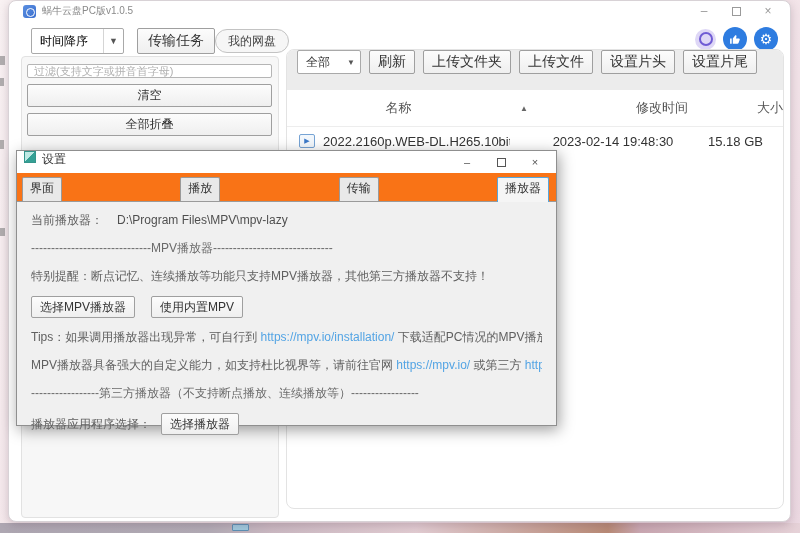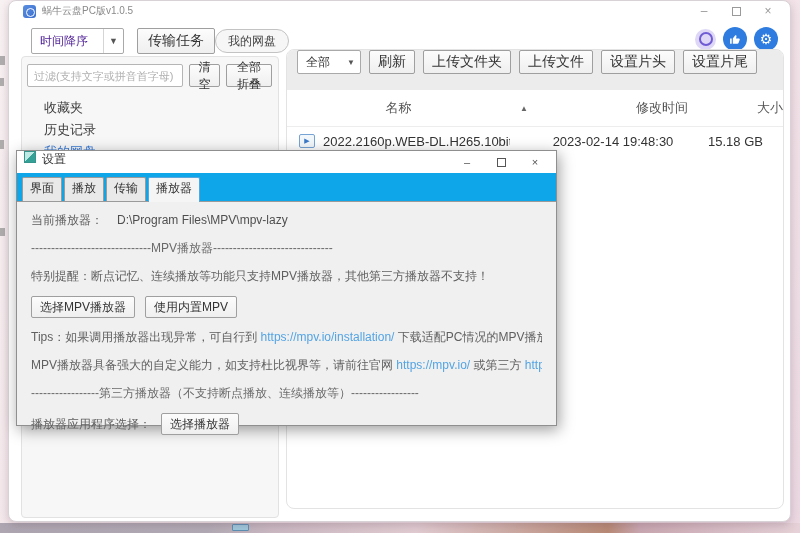--- a/index.html
+++ b/index.html
@@ -38,21 +38,21 @@
   .win-btn { width:32px; height:20px; display:flex; align-items:center; justify-content:center; color:#9a9a9a; font-size:12px; cursor:default; }
   .win-btn .box { width:9px; height:9px; border:1px solid #9a9a9a; display:block; }
 
   
   .topbar { position:absolute; left:0; top:20px; right:0; height:36px; }
   .sort-dd {
     position:absolute; left:22px; top:7px; width:93px; height:26px;
     border:1px solid #a9a9a9; border-radius:2px; background:#fff;
     display:flex; align-items:center;
   }
-  .sort-dd .lbl { flex:1; padding-left:8px; color:#4c1d95; }
+  .sort-dd .lbl { flex:1; padding-left:8px; color:#000000; }
   .sort-dd .arr { width:20px; text-align:center; color:#555; font-size:9px; border-left:1px solid #d5d5d5; line-height:24px; }
   .btn {
     display:inline-flex; align-items:center; justify-content:center;
     border:1px solid #9f9f9f; border-radius:2px;
     background:linear-gradient(#fcfcfc,#efefef);
     color:#333; font-size:14px; padding:0 10px; height:26px; cursor:default;
   }
   .btn-transfer { position:absolute; left:128px; top:7px; }
   .pill-mydrive {
     position:absolute; left:206px; top:8px; height:24px; padding:0 12px;
@@ -64,21 +64,21 @@
   .circle-history { width:21px; height:21px; background:#ded7f6; position:relative; }
   .circle-history::after { content:""; width:10px; height:10px; border:2px solid #6f5bd4; border-radius:50%; }
   .circle-like, .circle-gear { width:24px; height:24px; background:#2e7ce0; color:#fff; }
   .circle-gear { font-size:14px; }
 
   
   .sidebar {
     position:absolute; left:12px; top:55px; width:258px; height:462px;
     background:#f7f7f7; border:1px solid #e2e2e2; border-radius:4px;
   }
-  .filter-row { display:flex; gap:6px; padding:7px 6px 6px 5px; }
+  .filter-row { display:flex; gap:6px; padding:7px 6px 6px 5px;flex-direction:column; }
   .filter-input {
     flex:1; height:23px; border:1px solid #b5b5b5; border-radius:2px;
     background:#fff; font-size:11px; padding:0 6px; color:#444;
     font-family:"Liberation Sans","DejaVu Sans",sans-serif;
   }
   .filter-input::placeholder { color:#b0b0b0; }
   .btn-sm { height:23px; padding:0 7px; font-size:12px; }
   .tree { padding-top:4px; }
   .tree-item { height:22px; display:flex; align-items:center; padding-left:22px; color:#3c3c3c; font-size:13px; cursor:default; }
   .tree-item .caret { width:14px; margin-left:-14px; font-size:8px; color:#555; }
@@ -124,32 +124,32 @@
     position:absolute; left:16px; top:150px; width:541px; height:276px;
     background:#f0f0f0; border:1px solid #8f8f8f;
     box-shadow:2px 4px 14px rgba(0,0,0,.38);
   }
   .dlg-titlebar { height:22px; background:#ffffff; display:flex; padding-left:7px; position:relative; }
   .dlg-icon { width:12px; height:12px; background:linear-gradient(135deg,#bfe9e4 50%,#35a095 50%); border:1px solid #35958c; margin-right:6px; }
   .dlg-title { font-size:12px; color:#333; }
   .dlg-controls { position:absolute; right:4px; top:0; height:22px; display:flex; }
   .dlg-btn { width:34px; height:22px; display:flex; align-items:center; justify-content:center; color:#555; font-size:11px; }
   .dlg-btn .box { width:9px; height:9px; border:1px solid #555; display:block; }
-  .dlg-tabs { display:flex; padding:4px 5px 0 5px; background:#0ea5e9; position:relative; }
+  .dlg-tabs { display:flex; padding:4px 5px 0 5px; background:#f97316; position:relative;justify-content:space-between; }
   .tab {
     border:1px solid #9a9a9a; border-bottom:none; border-radius:2px 2px 0 0;
     background:#e9e9e9; padding:2px 7px 3px 7px; margin-right:2px;
     font-size:12px; color:#333; position:relative; cursor:default;
   }
   .tab.active { background:#f5f5f5; border-color:#58a6dc; padding-bottom:5px; margin-bottom:-1px; z-index:2; }
   .dlg-body { border-top:1px solid #9a9a9a; padding:10px 14px 0 14px; color:#606060; font-size:12px; position:relative; z-index:1; }
   .dlg-line { margin-bottom:11px; white-space:nowrap; overflow:hidden; }
   .dlg-line .path { color:#4f4f4f; margin-left:14px; }
   .dlg-divider { color:#6a6a6a; letter-spacing:0; }
-  .dlg-btn-row { display:flex; gap:10px; margin-bottom:11px; }
+  .dlg-btn-row { display:flex; gap:16px; margin-bottom:11px; }
   .dlg-push { height:22px; padding:0 8px; font-size:12px; }
   a.link { color:#53a4e4; text-decoration:none; }
 
   .select-row { display:flex; align-items:center; gap:10px; }
 </style>
 </head>
 <body>
 
 <div class="artifact" style="left:0;top:56px;width:5px;height:9px;"></div>
 <div class="artifact" style="left:0;top:78px;width:4px;height:8px;"></div>

